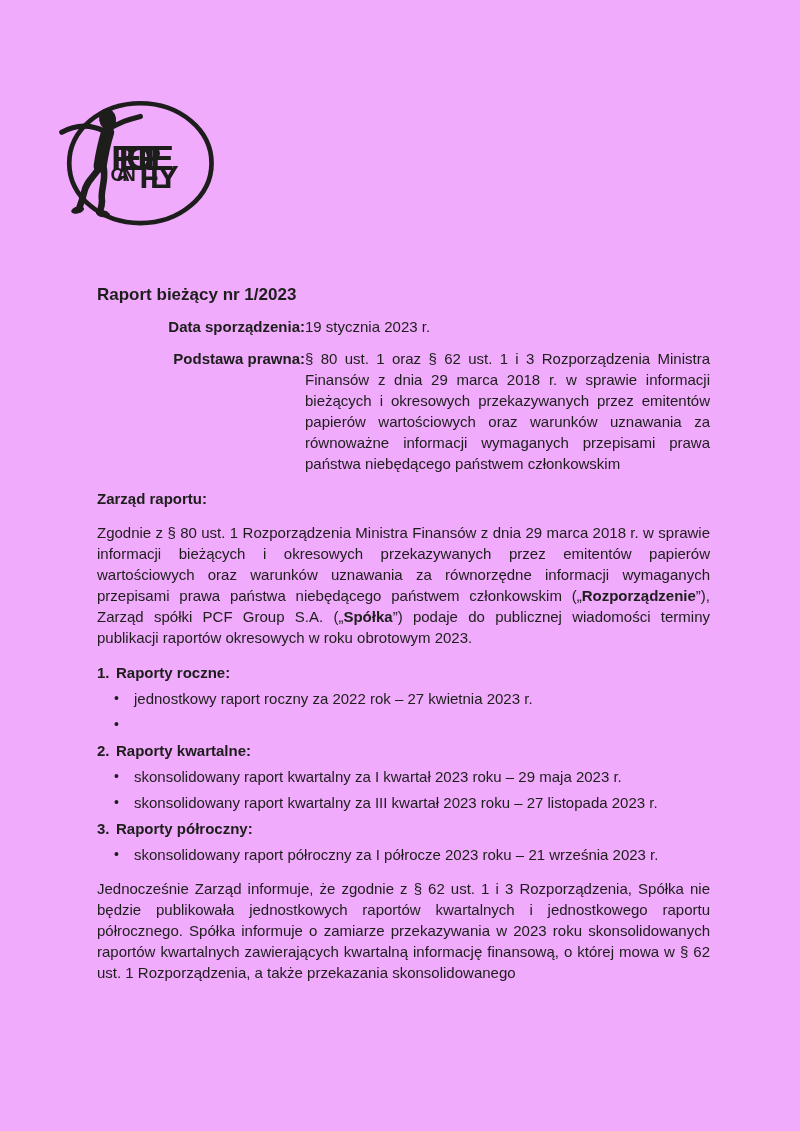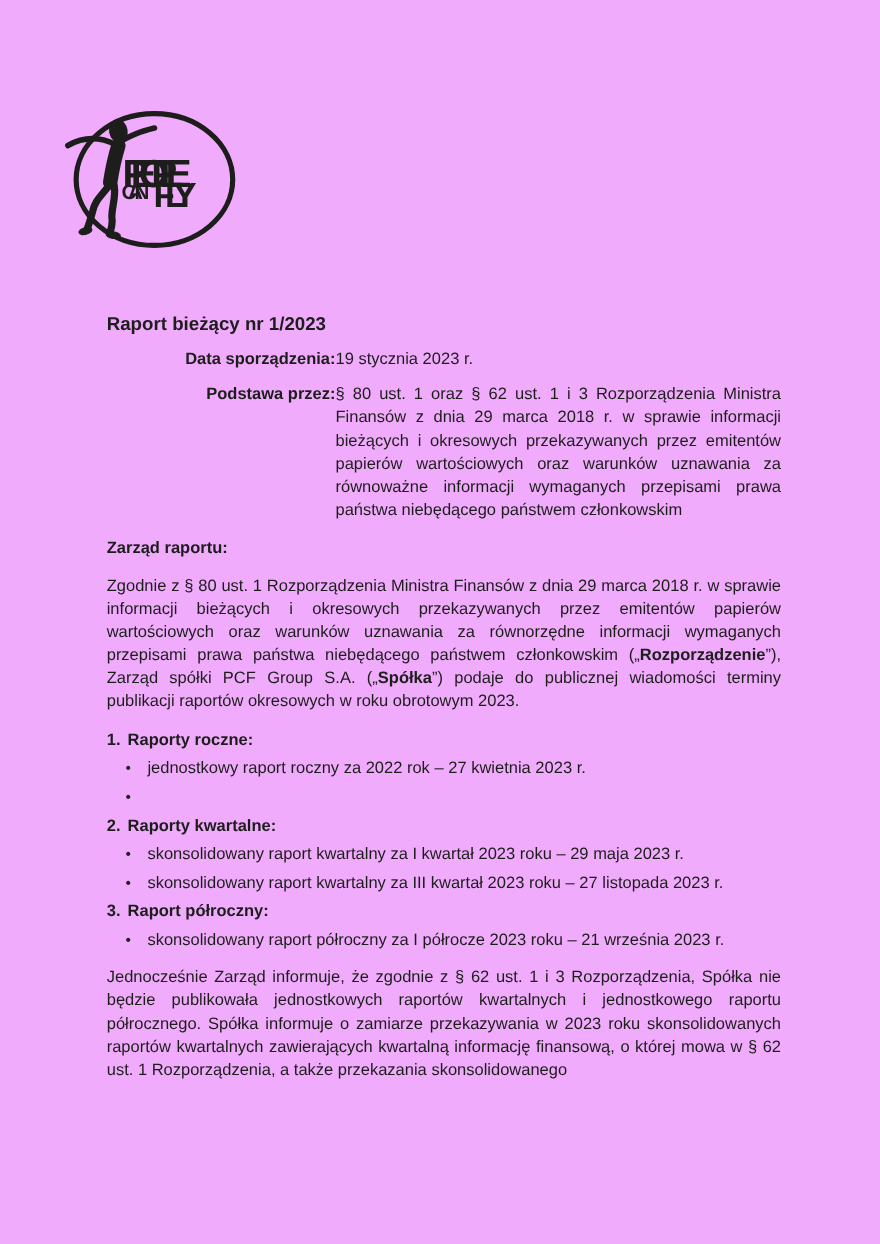--- a/index.html
+++ b/index.html
@@ -94,21 +94,21 @@
 
     <h1 class="doc-title">Raport bieżący nr 1/2023</h1>
 
     <div class="field-row">
       <div class="field-label">Data sporządzenia:</div>
       <div class="field-value">19 stycznia 2023 r.</div>
     </div>
 
 
     <div class="field-row">
-      <div class="field-label">Podstawa przez:</div>
+      <div class="field-label">Podstawa prawna:</div>
       <div class="field-value">§ 80 ust. 1 oraz § 62 ust. 1 i 3 Rozporządzenia Ministra Finansów z dnia 29 marca 2018 r. w sprawie informacji bieżących i okresowych przekazywanych przez emitentów papierów wartościowych oraz warunków uznawania za równoważne informacji wymaganych przepisami prawa państwa niebędącego państwem członkowskim</div>
     </div>
 
     <h2 class="section-heading">Zarząd raportu:</h2>
 
     <p class="para"><span>Zgodnie z § 80 ust. 1 Rozporządzenia Ministra Finansów z dnia 29 marca 2018 r. w sprawie informacji bieżących i okresowych przekazywanych przez emitentów papierów wartościowych oraz warunków uznawania za równorzędne informacji wymaganych przepisami prawa państwa niebędącego państwem członkowskim („</span><b>Rozporządzenie</b><span>”), Zarząd spółki PCF Group S.A. („</span><b>Spółka</b><span>”) podaje do publicznej wiadomości terminy publikacji raportów okresowych w roku obrotowym 2023.</span></p>
 
     <div class="report-list">
 
       <div class="list-item">
@@ -136,21 +136,21 @@
         </div>
         <div class="bullet-row">
           <span class="bullet-dot">•</span>
           <span>skonsolidowany raport kwartalny za III kwartał 2023 roku – 27 listopada 2023 r.</span>
         </div>
       </div>
 
       <div class="list-item">
         <div class="list-head">
           <span class="list-num">3.</span>
-          <span>Raport półroczny:</span>
+          <span>Raporty półroczny:</span>
         </div>
         <div class="bullet-row">
           <span class="bullet-dot">•</span>
           <span>skonsolidowany raport półroczny za I półrocze 2023 roku – 21 września 2023 r.</span>
         </div>
       </div>
 
     </div>
 
     <p class="para">Jednocześnie Zarząd informuje, że zgodnie z § 62 ust. 1 i 3 Rozporządzenia, Spółka nie będzie publikowała jednostkowych raportów kwartalnych i jednostkowego raportu półrocznego. Spółka informuje o zamiarze przekazywania w 2023 roku skonsolidowanych raportów kwartalnych zawierających kwartalną informację finansową, o której mowa w § 62 ust. 1 Rozporządzenia, a także przekazania skonsolidowanego</p>

